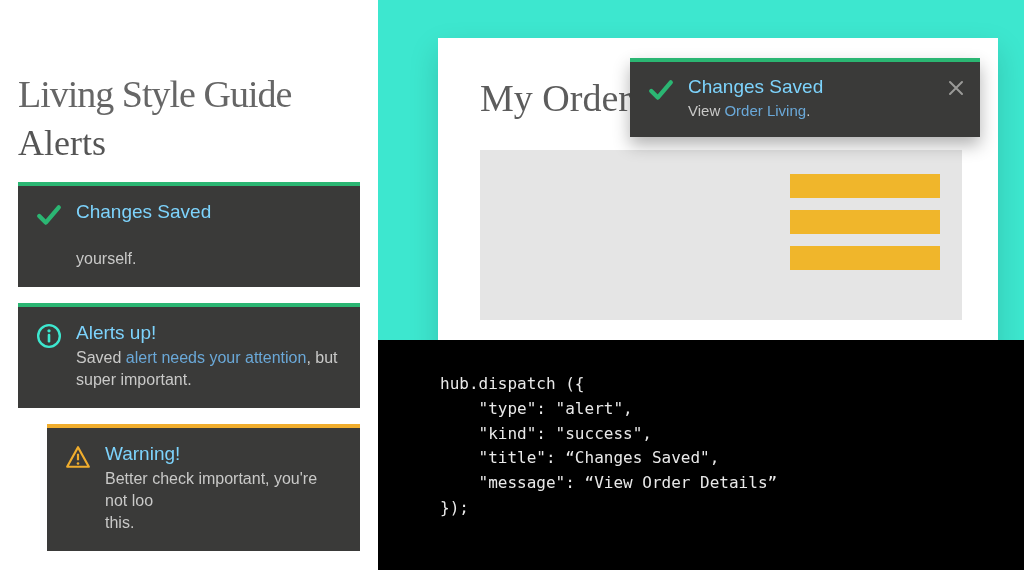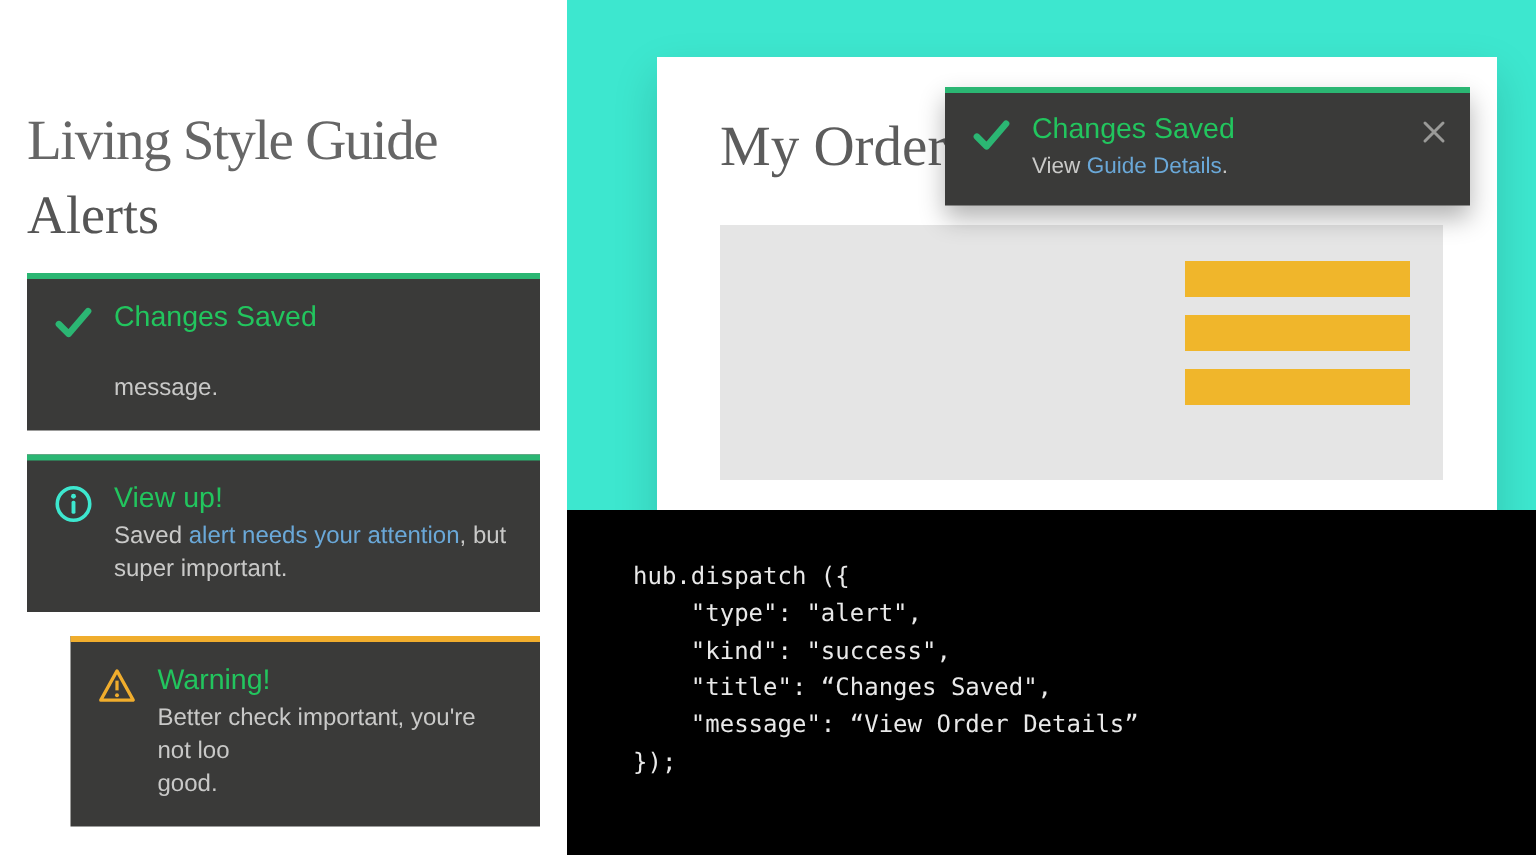--- a/index.html
+++ b/index.html
@@ -13,89 +13,89 @@
     .title-main { font-size: 38px; color: #666; margin-top: 72px; letter-spacing: -1px; }
     .title-alerts { font-size: 36px; color: #555; margin-top: 6px; }
     
     .alert { margin-top: 16px; border-top: 4px solid; background: #3a3a39; color: #fff; padding: 15px 18px 18px 58px; position: relative; min-height: 78px; }
     .alert:first-of-type { margin-top: 18px; }
     .alert.success { border-color: #2bb673; }
     .alert.info    { border-color: #2bb673; }
     .alert.warning { border-color: #f0ad2d; margin-left: 29px; }
     
     .alert-icon { position: absolute; left: 18px; top: 16px; width: 26px; height: 26px; }
-    .alert-title { font-size: 19px; font-weight: 500; color: #22c55e; margin-bottom: 3px; }
+    .alert-title { font-size: 19px; font-weight: 500; color: #7dd3fc; margin-bottom: 3px; }
     .alert-body { font-size: 16px; color: #c9c9c8; line-height: 1.35; }
     .alert-body .link { color: #6aa8d8; }
     
     
     .doc { position: absolute; left: 438px; top: 38px; width: 560px; height: 320px; background: #fff; box-shadow: 0 12px 28px rgba(0,0,0,0.15); padding: 38px 42px; }
     .doc-title { font-size: 38px; color: #5c5c5c; }
     .placeholder-block { margin-top: 30px; background: #e5e5e5; height: 170px; width: 482px; position: relative; }
     .bar { position: absolute; right: 22px; width: 150px; height: 24px; background: #f0b62b; }
     .bar.b1 { top: 24px; }
     .bar.b2 { top: 60px; }
     .bar.b3 { top: 96px; }
     
     
     .float-alert { position: absolute; left: 630px; top: 58px; width: 350px; border-top: 4px solid #2bb673; background: #3a3a39; color: #fff; padding: 14px 44px 16px 58px; box-shadow: 0 8px 16px rgba(0,0,0,0.3); }
     .float-alert .alert-icon { left: 18px; top: 15px; }
     .float-alert .close-btn { position: absolute; right: 14px; top: 16px; width: 20px; height: 20px; cursor: pointer; }
     .float-alert .alert-body { font-size: 15px; }
     
     
-    .code-panel { position: absolute; left: 378px; top: 340px; width: 646px; height: 230px; background: #000; color: #e9e9e9; font-family: "Consolas", "Menlo", monospace; font-size: 16px; padding: 32px 44px; line-height: 1.55; white-space: pre; }
+    .code-panel { position: absolute; left: 378px; top: 340px; width: 646px; height: 230px; background: #000; color: #e9e9e9; font-family: "Consolas", "Menlo", monospace; font-size: 16px; padding: 32px 62px; line-height: 1.55; white-space: pre; }
   </style>
 </head>
 <body>
 
 <div class="left-panel">
   <h1 class="handwritten title-main">Living Style Guide</h1>
   <h2 class="handwritten title-alerts">Alerts</h2>
 
   <div class="alert success">
     <span class="alert-icon">
       <svg viewBox="0 0 24 24" width="26" height="26">
           <path fill="none" stroke="#2bb673" stroke-width="4" stroke-linecap="round" stroke-linejoin="round" d="M3 13 l6 6 L21 5"></path>
         </svg>
     </span>
     <div class="alert-title">Changes Saved</div>
     <div class="alert-body">
       <br>
-      <span>message.</span>
+      <span>yourself.</span>
     </div>
   </div>
 
   <div class="alert info">
     <span class="alert-icon">
       <svg viewBox="0 0 24 24" width="26" height="26">
         <circle cx="12" cy="12" r="10" fill="none" stroke="#3de7cf" stroke-width="2.2"></circle>
         <circle cx="12" cy="7.2" r="1.5" fill="#3de7cf"></circle>
         <rect x="10.8" y="10" width="2.4" height="8" rx="1" fill="#3de7cf"></rect>
       </svg>
     </span>
-    <div class="alert-title">View up!</div>
+    <div class="alert-title">Alerts up!</div>
     <div class="alert-body">
       <span>Saved </span><span class="link">alert needs your attention</span><span>, but </span><br>
       <span>super important.</span>
     </div>
   </div>
 
   <div class="alert warning">
     <span class="alert-icon">
       <svg viewBox="0 0 24 24" width="26" height="26">
         <path fill="none" stroke="#f0ad2d" stroke-width="2" stroke-linejoin="round" d="M12 3 L22 21 L2 21 Z"></path>
         <rect x="11" y="9" width="2" height="6" fill="#f0ad2d"></rect>
         <circle cx="12" cy="18" r="1.2" fill="#f0ad2d"></circle>
       </svg>
     </span>
     <div class="alert-title">Warning!</div>
     <div class="alert-body">
       <span>Better check important, you're not loo</span><br>
-      <span>good.</span>
+      <span>this.</span>
     </div>
   </div>
 </div>
 
 <div class="right-bg"></div>
 
 <div class="doc">
   <h1 class="handwritten doc-title">My Orders</h1>
   <div class="placeholder-block">
     <div class="bar b1"></div>
@@ -105,21 +105,21 @@
 </div>
 
 <div class="float-alert">
   <span class="alert-icon">
     <svg viewBox="0 0 24 24" width="26" height="26">
         <path fill="none" stroke="#2bb673" stroke-width="4" stroke-linecap="round" stroke-linejoin="round" d="M3 13 l6 6 L21 5"></path>
       </svg>
   </span>
   <div class="alert-title">Changes Saved</div>
   <div class="alert-body">
-    <span>View </span><span class="link">Guide Details</span><span>.</span>
+    <span>View </span><span class="link">Order Living</span><span>.</span>
   </div>
   <span class="close-btn">
     <svg viewBox="0 0 20 20" width="20" height="20">
         <path stroke="#9a9a98" stroke-width="2" stroke-linecap="round" d="M4 4 L16 16 M16 4 L4 16"></path>
       </svg>
   </span>
 </div>
 
 <div class="code-panel">hub.dispatch ({
     "type": "alert",

